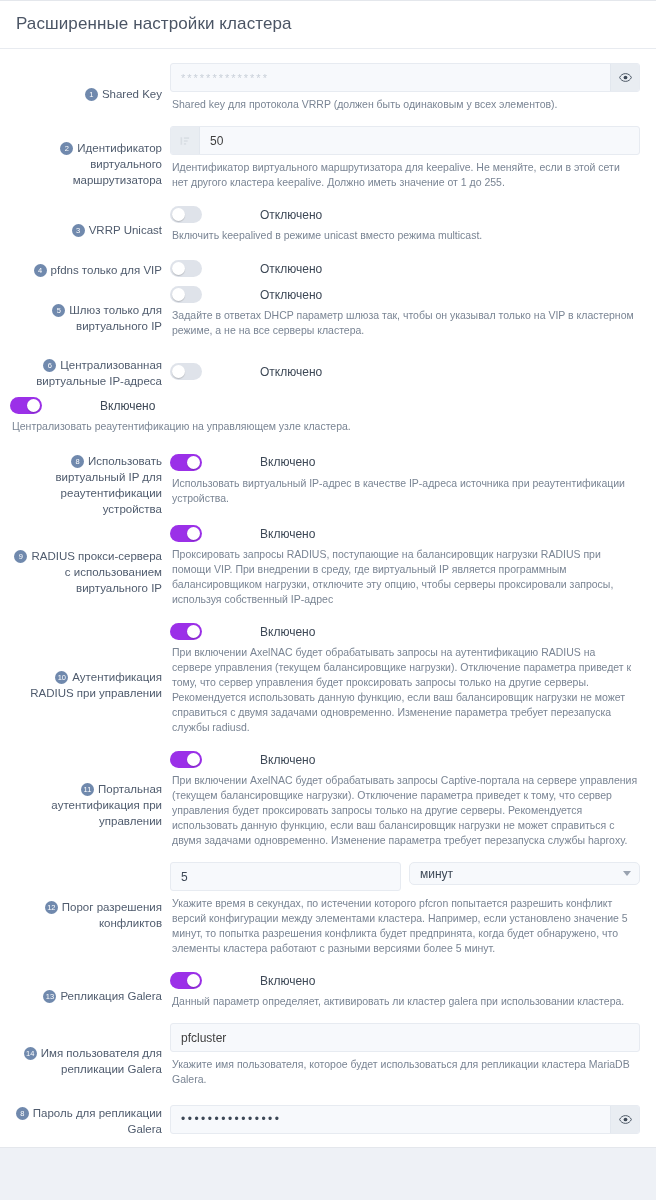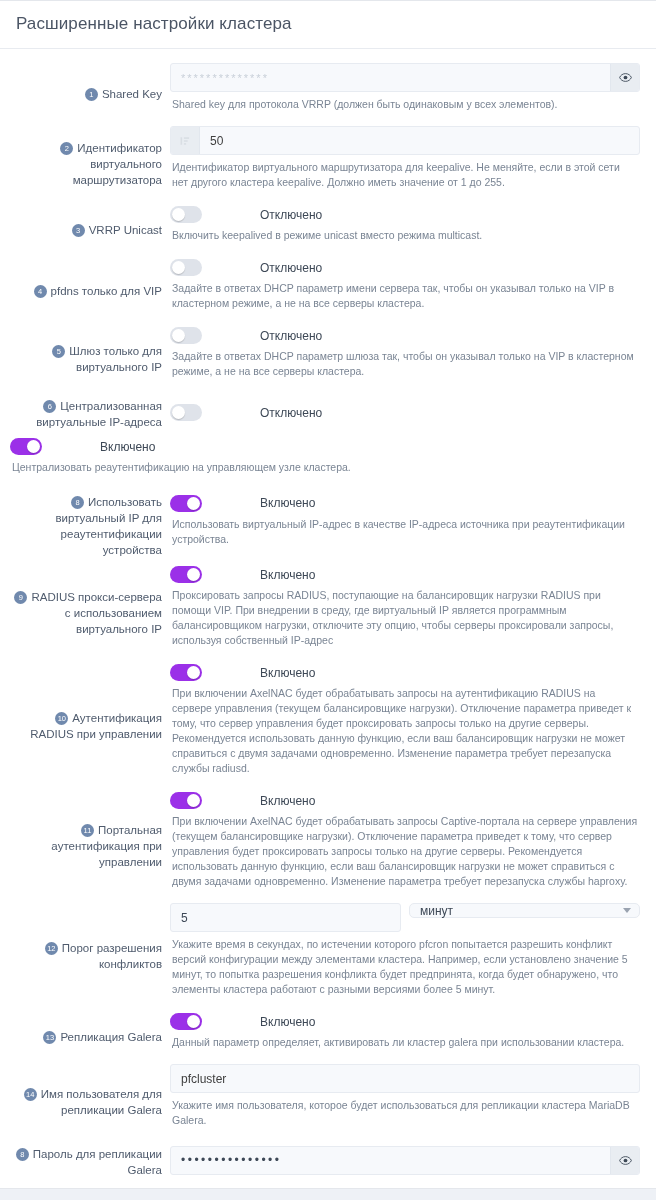--- a/index.html
+++ b/index.html
@@ -125,21 +125,21 @@
   }
   .eye-icon svg { display: block; }
   .sort-icon svg { display: block; opacity: .55; }
 
   
   .split { display: flex; gap: 8px; }
   .split .half { flex: 1 1 50%; min-width: 0; }
   .select {
     display: flex;
     align-items: center;
-    height: 15px;
+    height: 23px;
     background: #f7f9fc;
     border: 1px solid #e7ebf1;
     border-radius: 5px;
     padding: 0 8px 0 10px;
     font-size: 12px;
     color: #3d4856;
     cursor: pointer;
   }
   .select .sel-val { flex: 1 1 auto; }
   .caret {
@@ -241,21 +241,20 @@
       </div>
       <div class="form-row">
         <div class="label-col tight"><span class="badge">4</span><span>pfdns только для VIP</span></div>
         <div class="field-col">
           <div class="toggle-wrap">
             <div class="toggle" role="switch" aria-checked="false">
               <span class="knob"></span>
             </div>
             <span class="toggle-label">Отключено</span>
           </div>
-          <div class="help">Задайте в ответах DHCP параметр имени сервера так, чтобы он указывал только на VIP в кластерном режиме, а не на все серверы кластера.</div>
         </div>
       </div>
       <div class="form-row">
         <div class="label-col tight"><span class="badge">5</span><span>Шлюз только для виртуального IP</span></div>
         <div class="field-col">
           <div class="toggle-wrap">
             <div class="toggle" role="switch" aria-checked="false">
               <span class="knob"></span>
             </div>
             <span class="toggle-label">Отключено</span>

